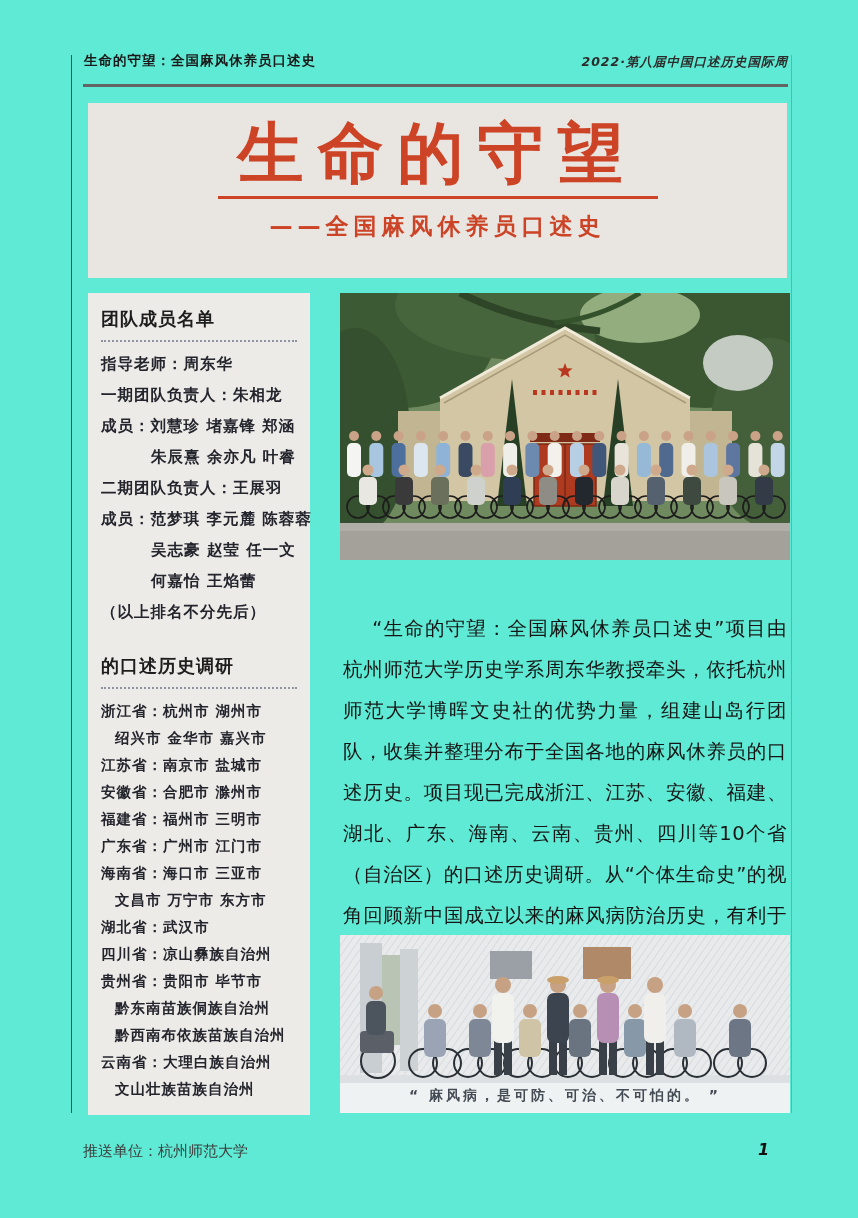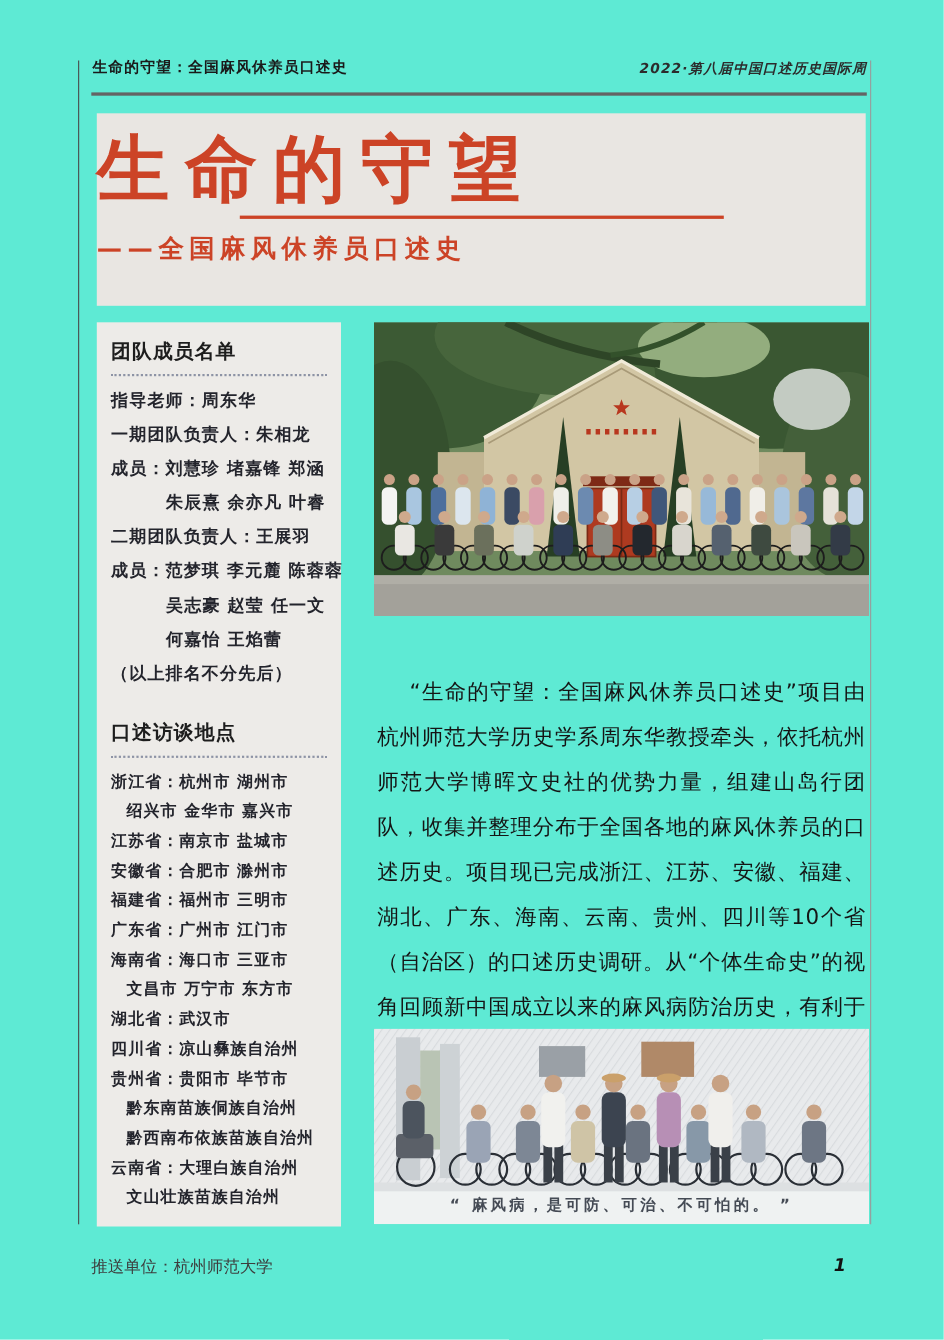--- a/index.html
+++ b/index.html
@@ -10,21 +10,21 @@
   .hdr-left{position:absolute;left:84px;top:52px;font-size:13.5px;font-weight:bold;
             letter-spacing:1px;color:#1a1a1a;}
   .hdr-right{position:absolute;right:70px;top:54px;font-size:12.5px;font-style:italic;
              font-weight:bold;color:#2c2c2c;letter-spacing:1px;}
   .hdr-rule{position:absolute;left:83px;top:84px;width:705px;height:3px;background:#646464;}
   .vline-left{position:absolute;left:71px;top:55px;width:1px;height:1058px;background:#4a4a4a;}
   .vline-right{position:absolute;left:791px;top:55px;width:1px;height:1058px;background:#9a9a9a;}
 
   
   .banner{position:absolute;left:88px;top:103px;width:699px;height:175px;background:#e9e6e2;
-          }
+          text-align:center;}
   .banner-title{margin-top:16px;font-size:66px;font-weight:bold;color:#cc4326;
                 letter-spacing:14px;line-height:1.05;}
   .banner-rule{width:440px;height:3px;background:#cc4326;margin:8px auto 12px auto;}
   .banner-sub{font-size:23px;font-weight:bold;color:#cc4326;letter-spacing:5px;}
 
   
   .sidebar{position:absolute;left:88px;top:293px;width:222px;height:822px;background:#edebe8;
            box-sizing:border-box;padding:14px 13px 0 13px;}
   .side-heading{font-size:18px;font-weight:bold;color:#1d1d1d;letter-spacing:1px;margin:0 0 9px 0;}
   .side-dotted{border-bottom:2px dotted #8d93a5;margin:0 0 13px 0;}
@@ -79,21 +79,21 @@
         <div class="side-line">成员：刘慧珍 堵嘉锋 郑涵</div>
         <div class="side-line ind2">朱辰熹 余亦凡 叶睿</div>
         <div class="side-line">二期团队负责人：王展羽</div>
         <div class="side-line">成员：范梦琪 李元麓 陈蓉蓉</div>
         <div class="side-line ind2">吴志豪 赵莹 任一文</div>
         <div class="side-line ind2">何嘉怡 王焰蕾</div>
         <div class="side-line">（以上排名不分先后）</div>
       </div>
 
     <div class="loc-section">
-      <div class="side-heading">口述访谈地点</div>
+      <div class="side-heading">的口述历史调研</div>
       <div class="side-dotted"></div>
       <div class="loc-lines">
           <div class="side-line">浙江省：杭州市 湖州市</div>
           <div class="side-line ind1">绍兴市 金华市 嘉兴市</div>
           <div class="side-line">江苏省：南京市 盐城市</div>
           <div class="side-line">安徽省：合肥市 滁州市</div>
           <div class="side-line">福建省：福州市 三明市</div>
           <div class="side-line">广东省：广州市 江门市</div>
           <div class="side-line">海南省：海口市 三亚市</div>
           <div class="side-line ind1">文昌市 万宁市 东方市</div>

